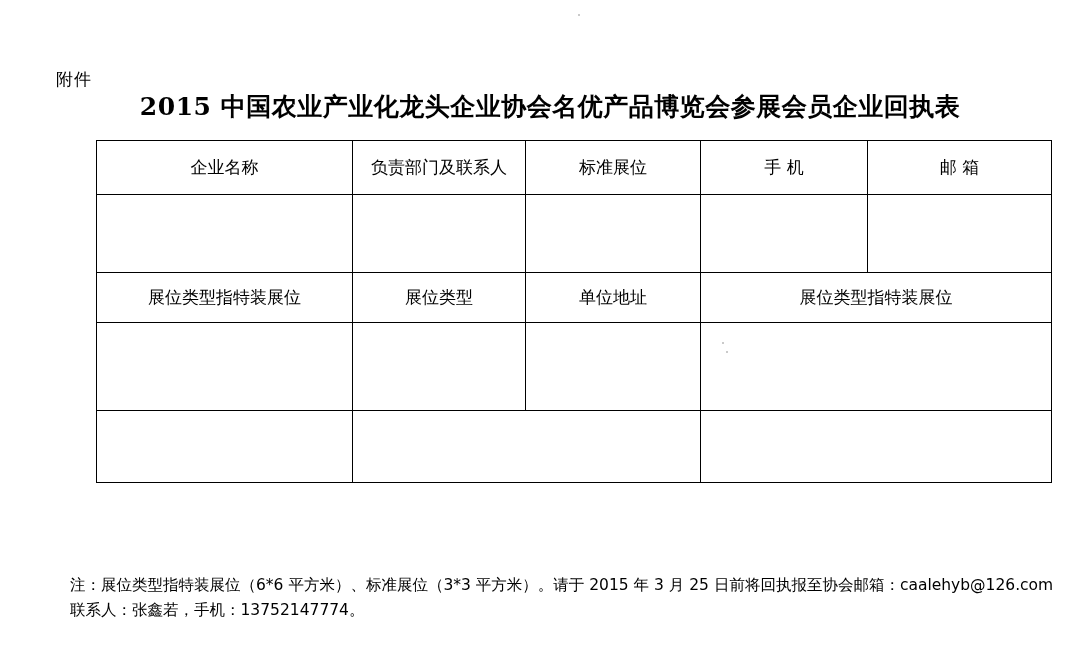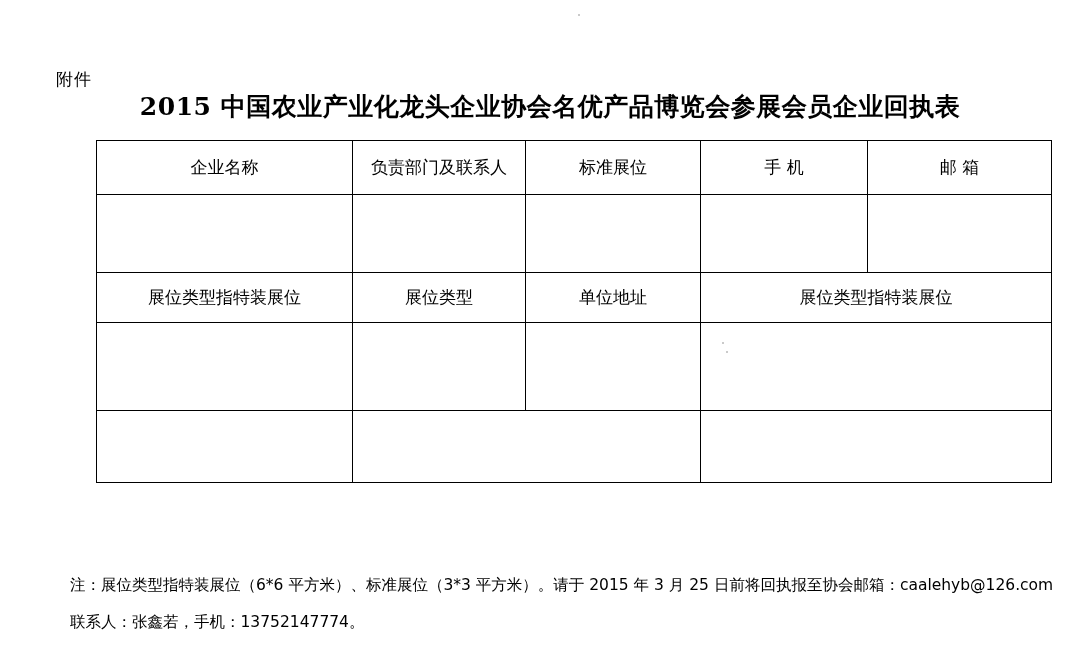--- a/index.html
+++ b/index.html
@@ -70,21 +70,21 @@
   }
   .notes {
     position: absolute;
     left: 70px;
     top: 573px;
     width: 990px;
     font-size: 15.5px;
     font-family: "DejaVu Sans", sans-serif;
     line-height: 1.55;
   }
-  .notes .line2 { margin-top: 13px; }
+  .notes .line2 { margin-top: 1px; }
   .speck {
     position: absolute;
     width: 2px;
     height: 2px;
     background: #b9b9b9;
     border-radius: 50%;
   }
 </style>
 </head>
 <body>

